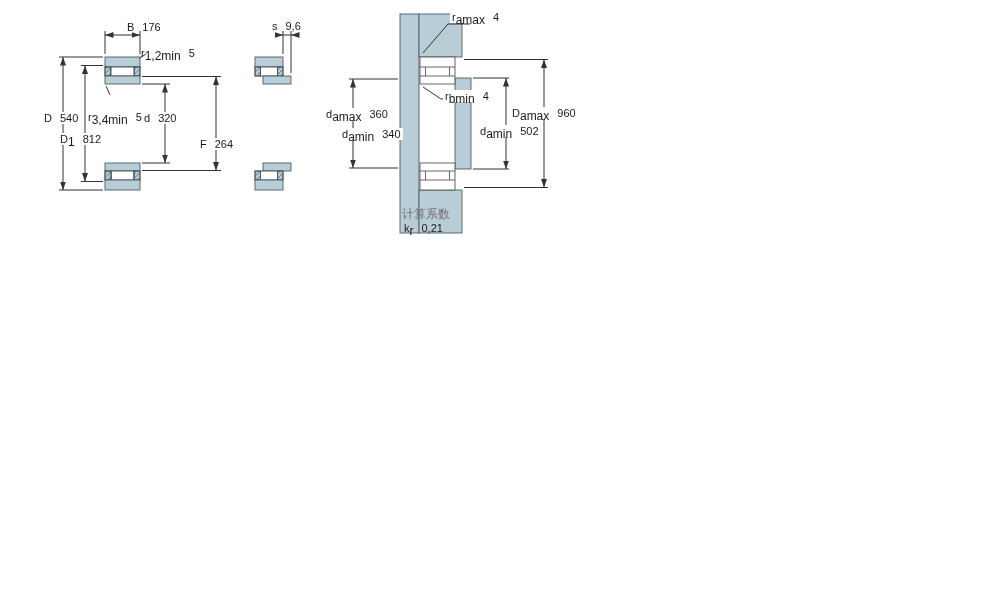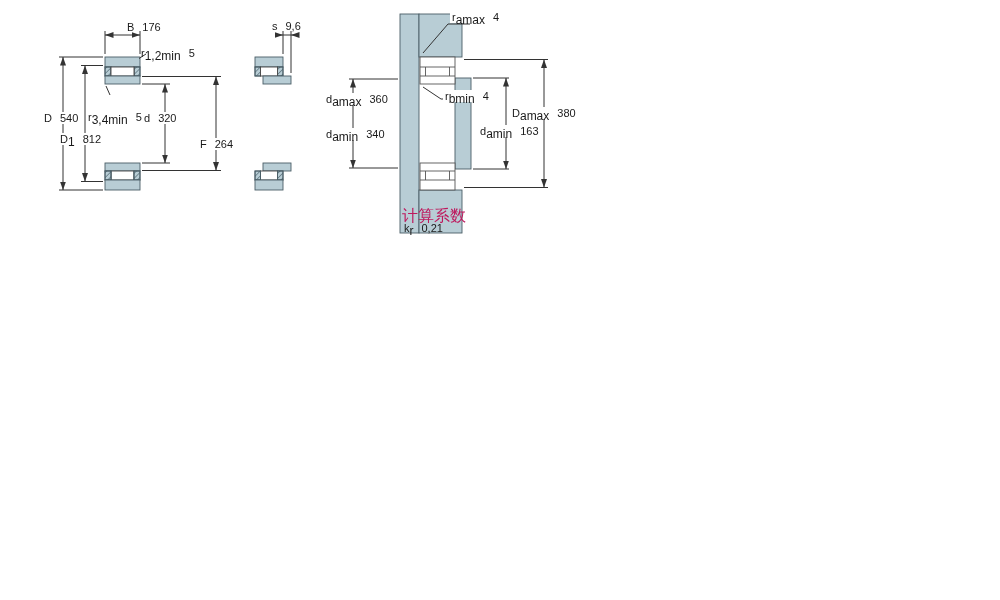--- a/index.html
+++ b/index.html
@@ -16,22 +16,22 @@
     font-size:11px;
     line-height:12px;
     color:#1a1a1a;
     white-space:nowrap;
   }
   .dim-label sub{font-size:12px;line-height:0;}
   .dim-label .val{margin-left:8px;}
   .bg{background:#ffffff;padding:0 2px;}
   .calc-title{
     position:absolute;
-    font-size:16px;
-    color:#be185d;
+    font-size:12px;
+    color:#737373;
     white-space:nowrap;
     font-family:Liberation Mono, monospace;
   }
 </style>
 </head>
 <body>
 
 <div id="canvas">
 
   <svg id="drawing" width="1000" height="600" viewBox="0 0 1000 600">
@@ -183,34 +183,34 @@
   </div>
 
   <div class="dim-label bg" style="left:450px;top:11px">
     <span>r</span><sub>amax</sub><span class="val">4</span>
   </div>
 
   <div class="dim-label bg" style="left:443px;top:90px">
     <span>r</span><sub>bmin</sub><span class="val">4</span>
   </div>
 
-  <div class="dim-label bg" style="left:324px;top:93px">
+  <div class="dim-label bg" style="left:324px;top:108px">
     <span>d</span><sub>amax</sub><span class="val">360</span>
   </div>
 
-  <div class="dim-label bg" style="left:324px;top:128px">
+  <div class="dim-label bg" style="left:340px;top:128px">
     <span>d</span><sub>amin</sub><span class="val">340</span>
   </div>
 
   <div class="dim-label bg" style="left:510px;top:107px">
-    <span>D</span><sub>amax</sub><span class="val">380</span>
+    <span>D</span><sub>amax</sub><span class="val">960</span>
   </div>
 
   <div class="dim-label bg" style="left:478px;top:125px">
-    <span>d</span><sub>amin</sub><span class="val">163</span>
+    <span>d</span><sub>amin</sub><span class="val">502</span>
   </div>
 
   <div class="calc-title" style="left:402px;top:206px"><span>计算系数</span></div>
 
   <div class="dim-label" style="left:404px;top:222px">
     <span>k</span><sub>r</sub><span class="val">0,21</span>
   </div>
 
 </div>
 

